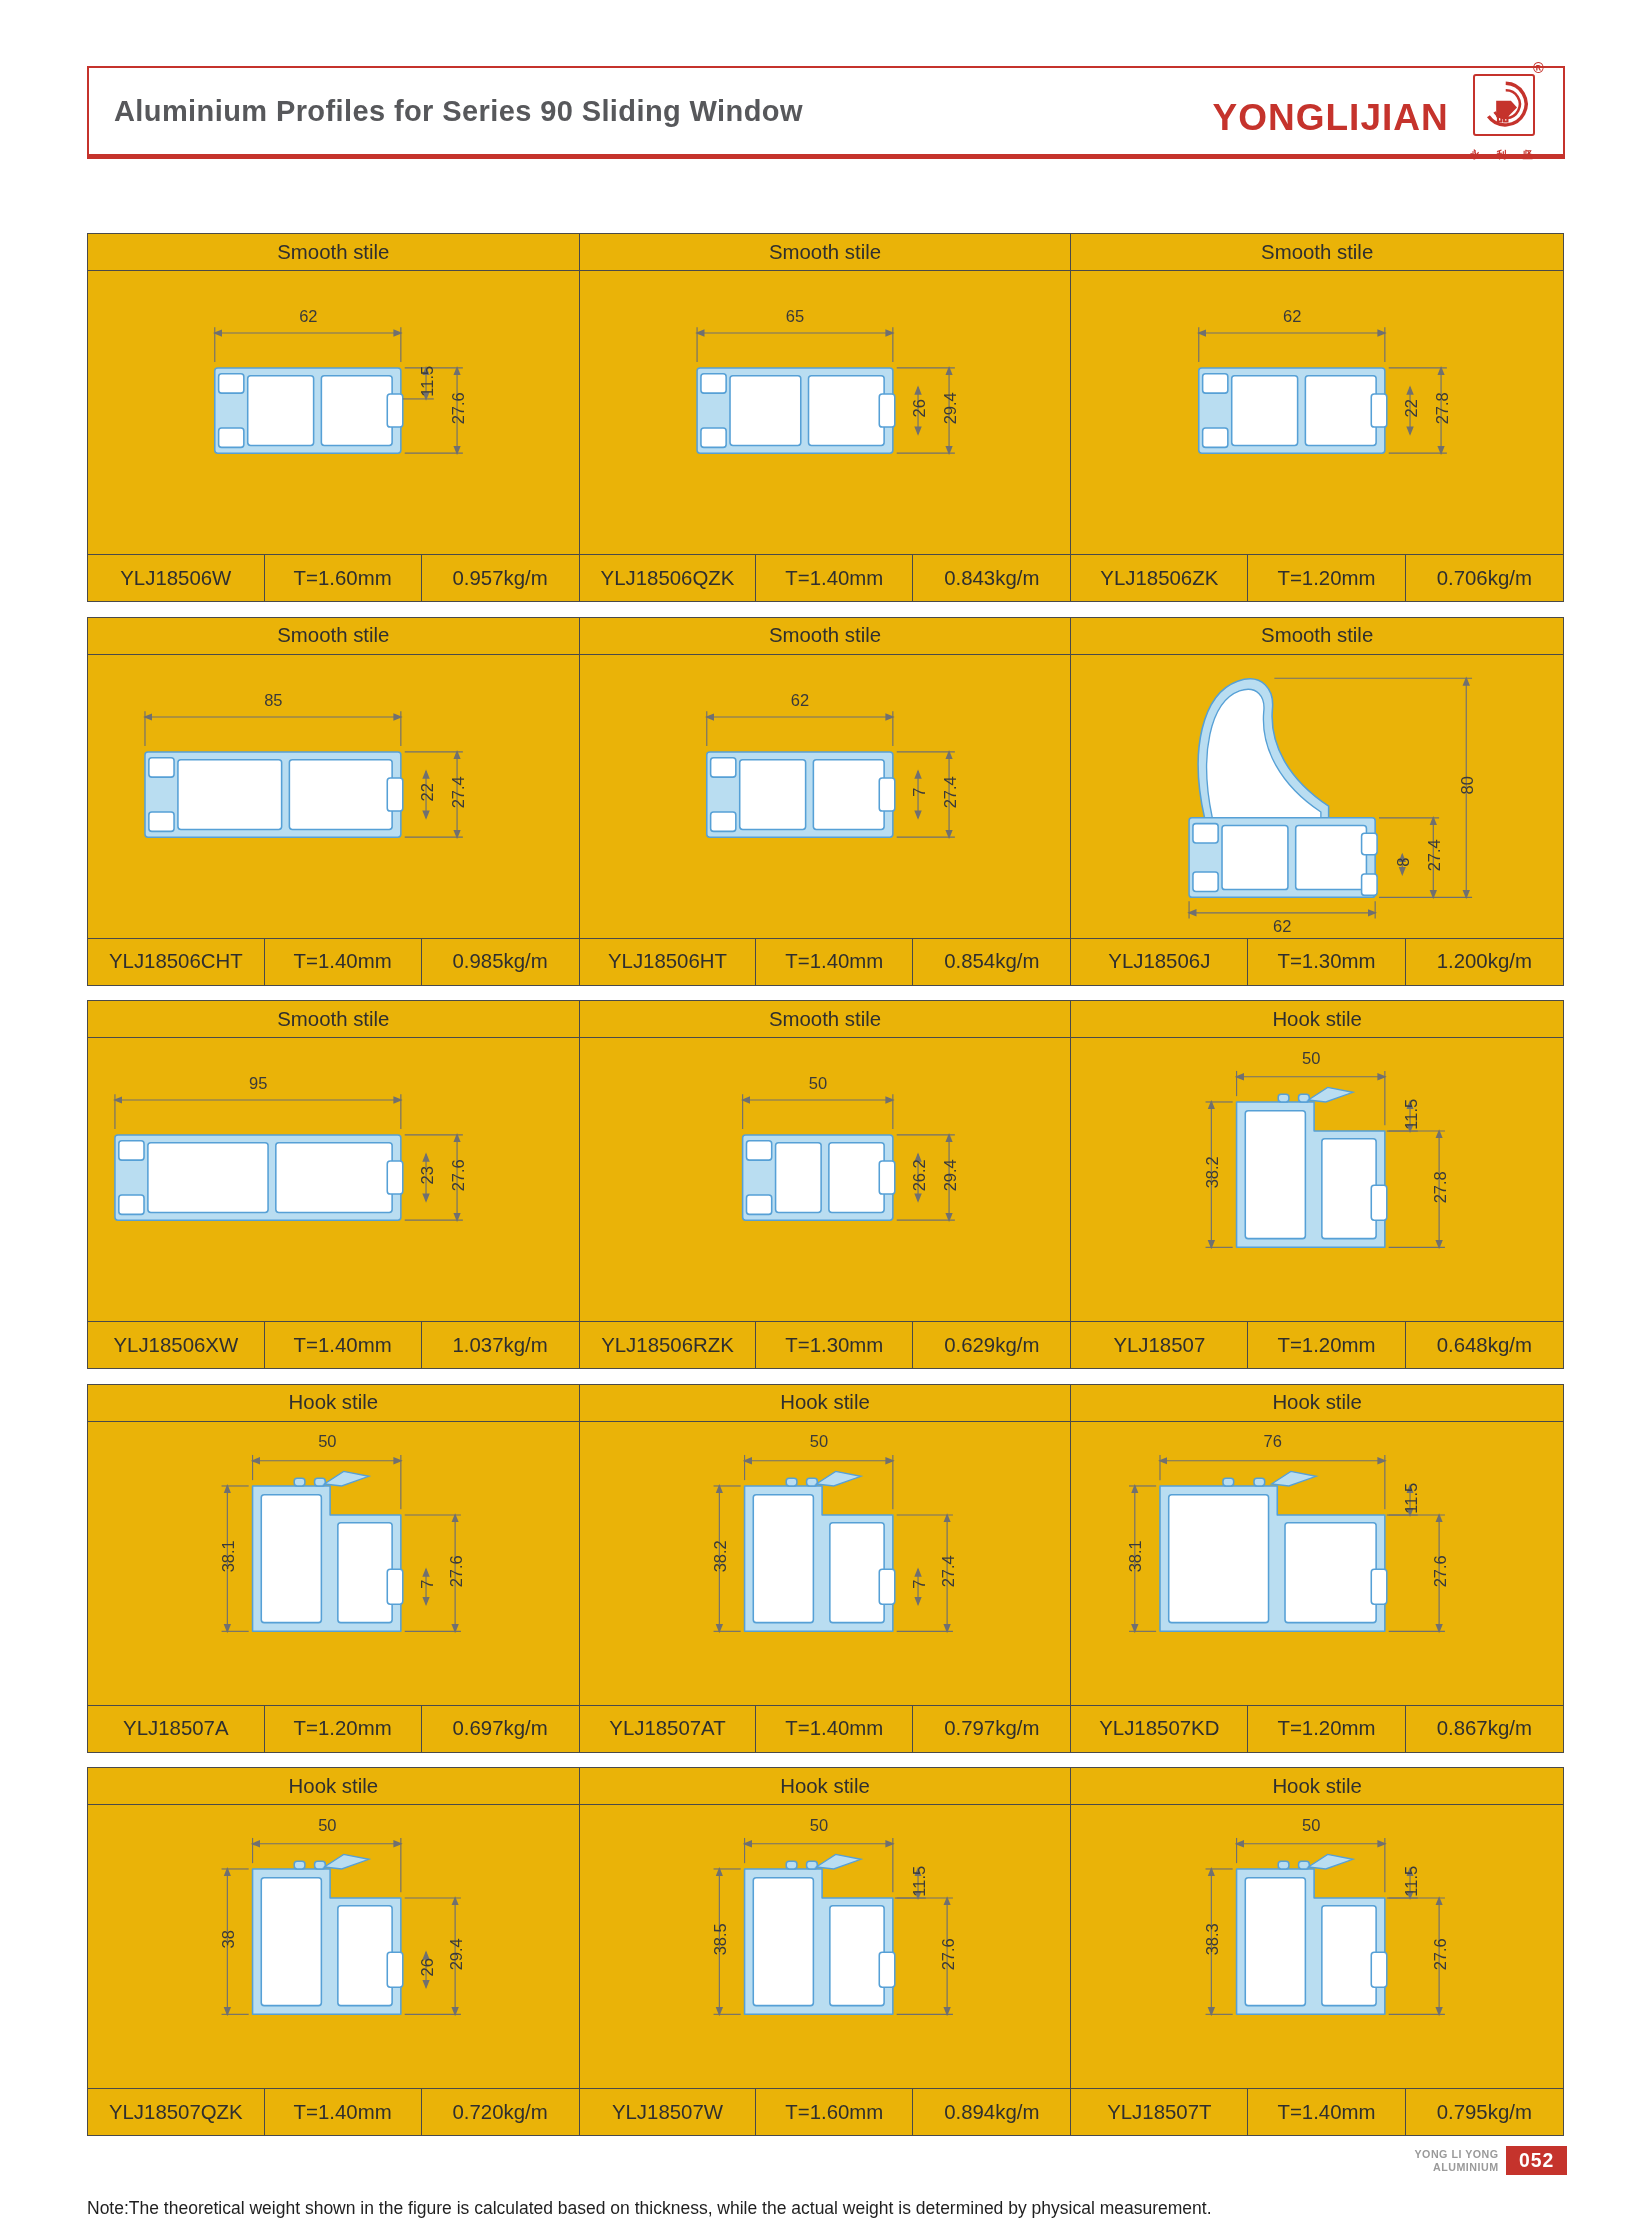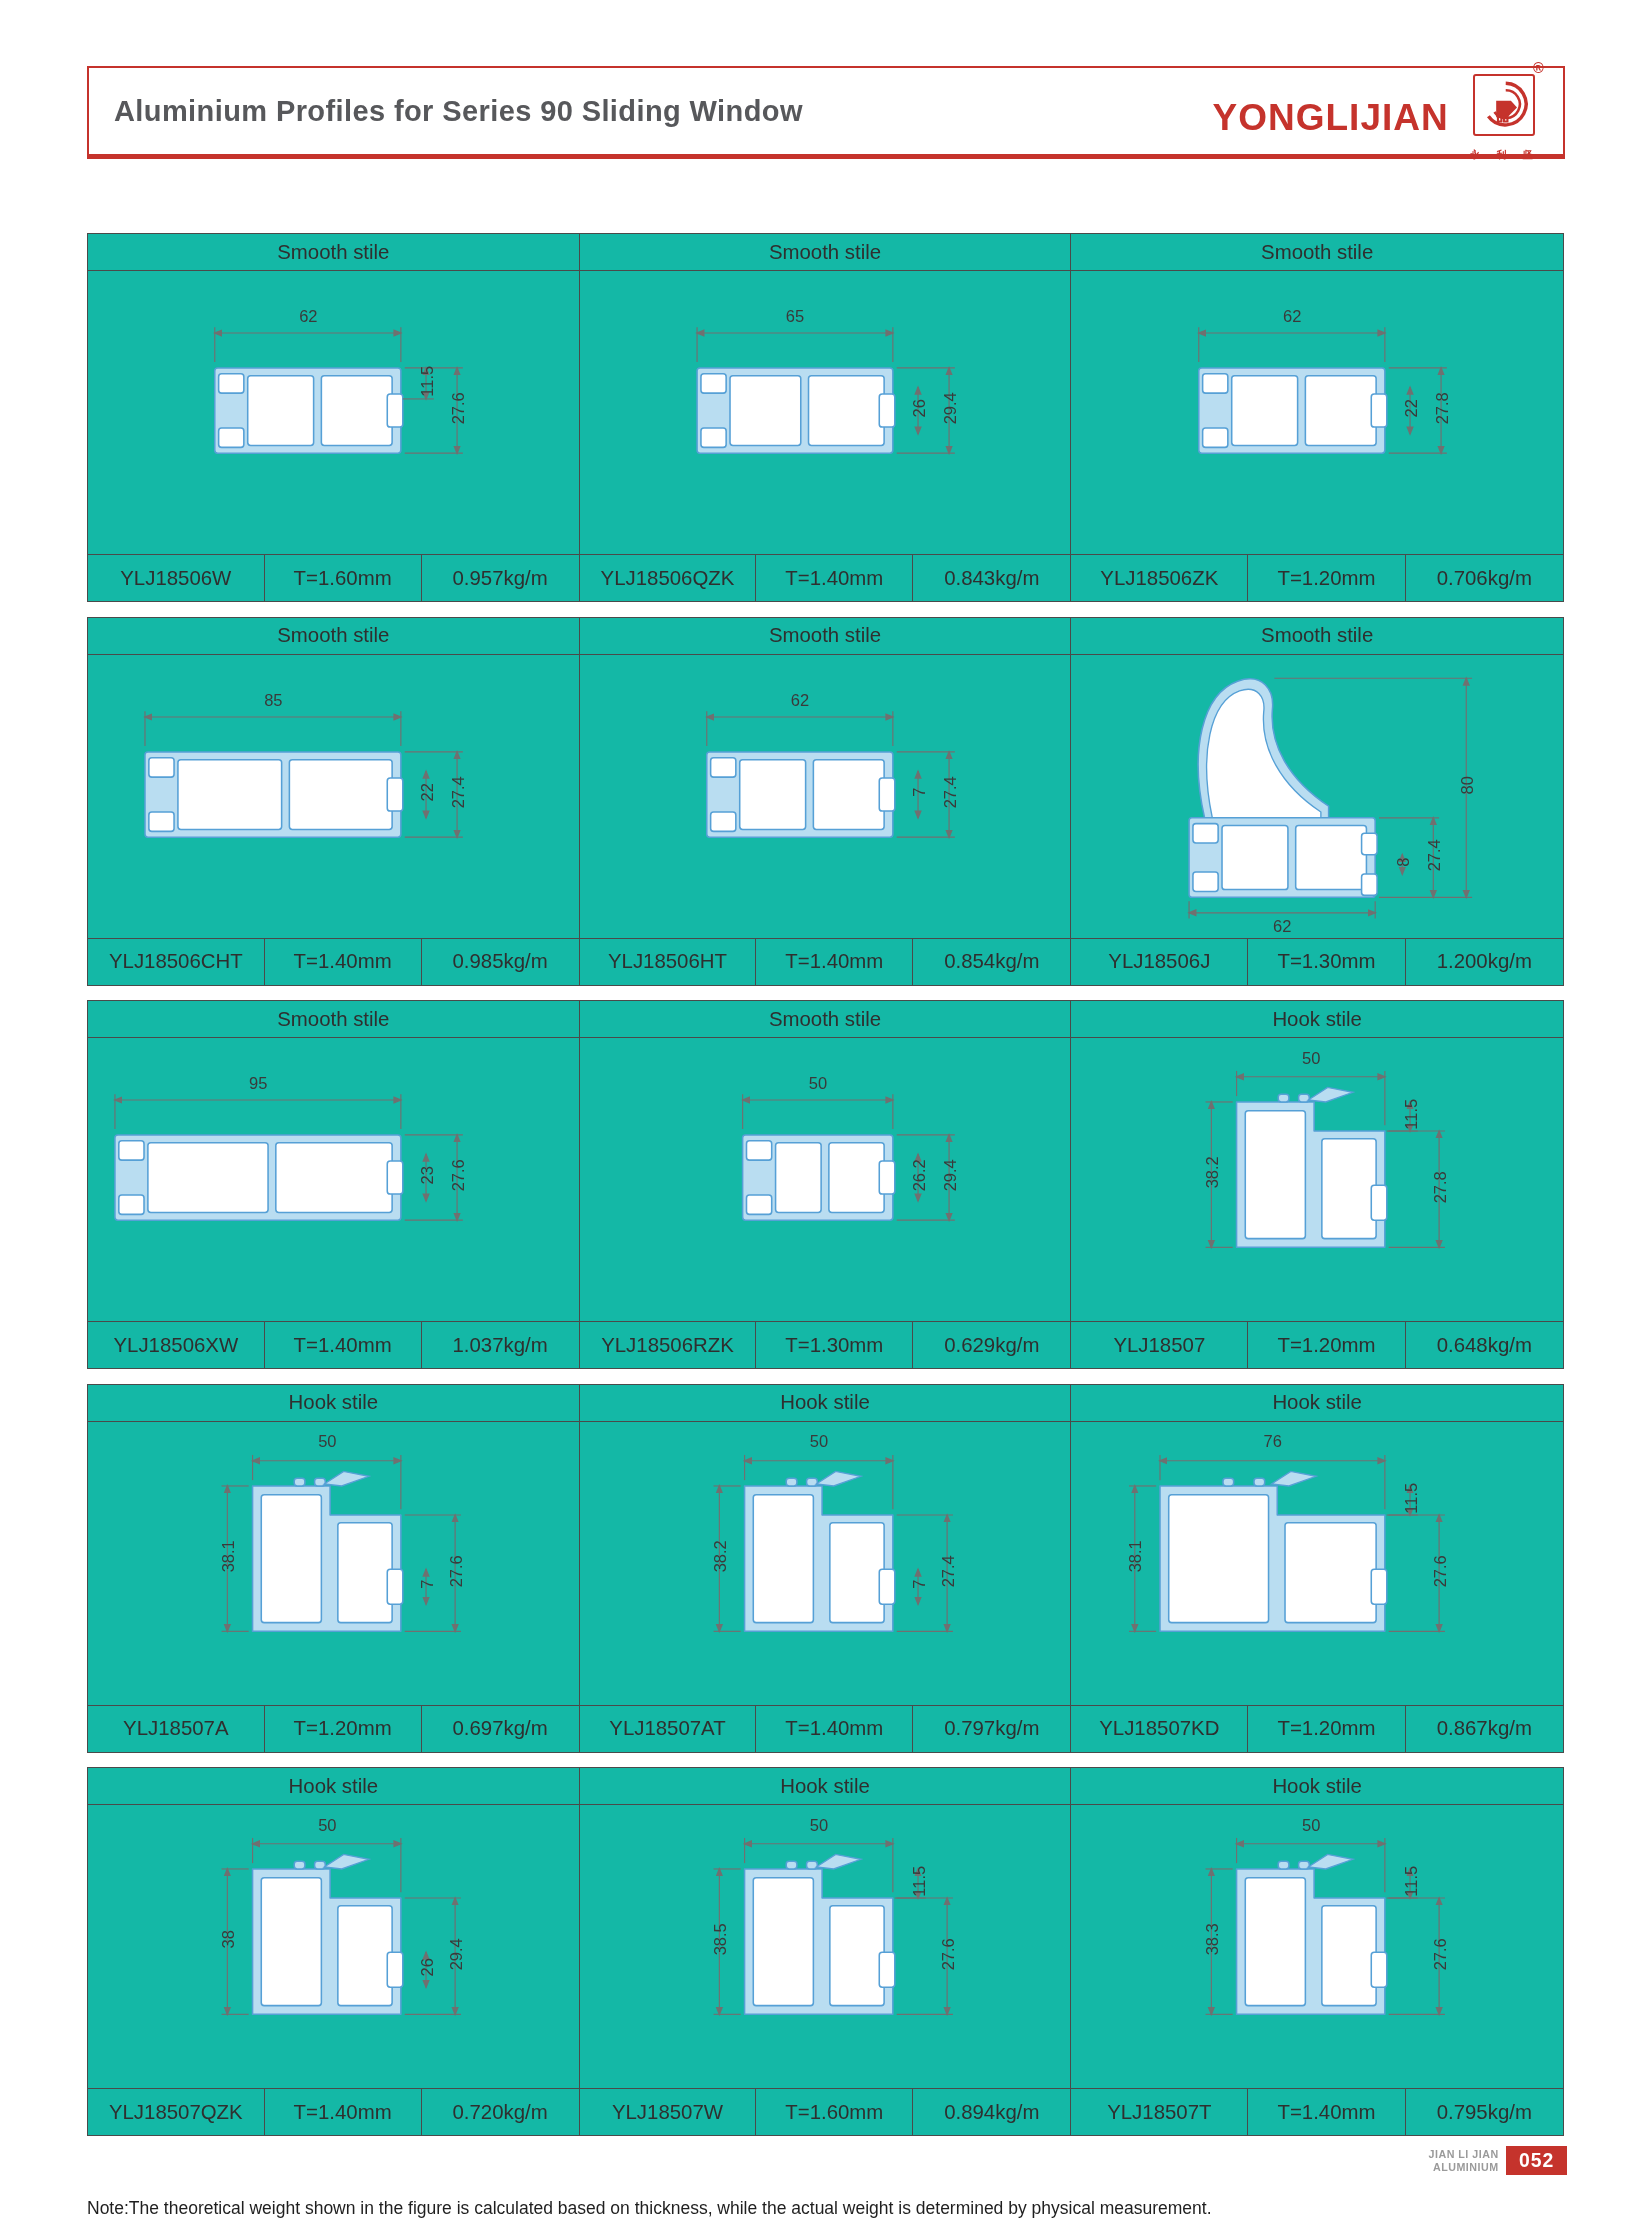--- a/index.html
+++ b/index.html
@@ -12,21 +12,21 @@
   .title{font-size:29px;font-weight:bold;color:var(--title,#57585b);letter-spacing:0.4px;}
   .logo-wrap{display:flex;align-items:center;gap:21.3px;margin-top:13.6px;}
   .logo-text{color:var(--accent,#c5332c);font-size:37px;font-weight:bold;letter-spacing:1px;margin-left:20px;}
   .logo-mark{position:relative;width:68px;}
   .logo-sq{width:58px;height:58px;border:2.9px solid var(--accent,#c5332c);border-radius:2.9px;margin:0 auto;}
   .logo-reg{position:absolute;top:-13.6px;right:-5.8px;color:var(--accent,#c5332c);font-size:14.6px;font-weight:bold;}
   .logo-cn{color:var(--accent,#c5332c);font-size:10px;letter-spacing:6.8px;text-align:center;margin-top:12px;white-space:nowrap;font-weight:bold;}
 
   
   .table{position:absolute;left:87px;top:233px;width:1477px;}
-  .row{display:grid;grid-template-columns:1fr 1fr 1fr;border:1.9px solid var(--border,#4a4a4a);margin-bottom:14.6px;background:#14b8a6;}
+  .row{display:grid;grid-template-columns:1fr 1fr 1fr;border:1.9px solid var(--border,#4a4a4a);margin-bottom:14.6px;background:#eab308;}
   .cell{border-right:1.9px solid var(--border,#4a4a4a);display:flex;flex-direction:column;}
   .cell:last-child{border-right:none;}
   .cell-head{height:36px;border-bottom:1.9px solid var(--border,#4a4a4a);display:flex;align-items:center;justify-content:center;
     font-size:20.4px;color:#2f2f2f;}
   .cell-body{height:283px;position:relative;}
   .draw{position:relative;width:446px;height:283px;margin:0 auto;}
   .draw svg.profile{position:absolute;left:0;top:0;width:446px;height:283px;}
   .cell-foot{height:46px;border-top:1.9px solid var(--border,#4a4a4a);display:grid;grid-template-columns:36% 32% 32%;}
   .fc{display:flex;align-items:center;justify-content:center;font-size:20.4px;color:#2f2f2f;border-right:1.9px solid var(--border,#4a4a4a);}
   .fc:last-child{border-right:none;}
@@ -719,19 +719,19 @@
       <span class="fc fc-wt">0.795kg/m</span>
     </div>
   </div>
 </div>
   </div>
 
 <div class="note-row">
   <div class="note">Note:The theoretical weight shown in the figure is calculated based on thickness, while the actual weight is determined by physical measurement.</div>
   <div class="pagemark">
     <div class="pm-text">
-      <div>JIAN LI JIAN</div>
+      <div>YONG LI YONG</div>
       <div>ALUMINIUM</div>
     </div>
     <div class="pm-num">052</div>
   </div>
 </div>
 
 
 </body></html>

